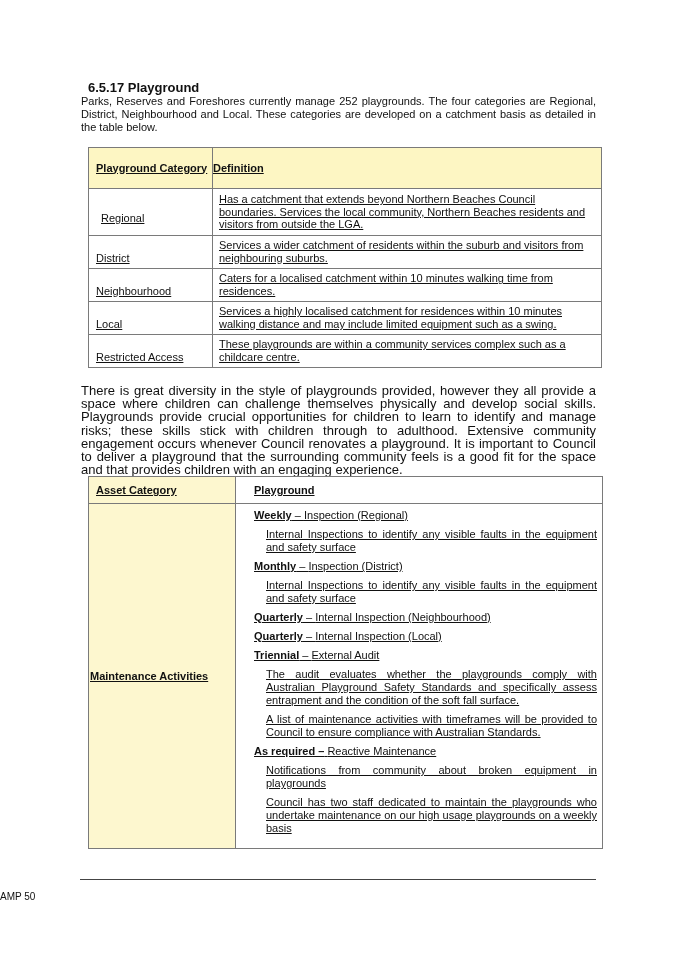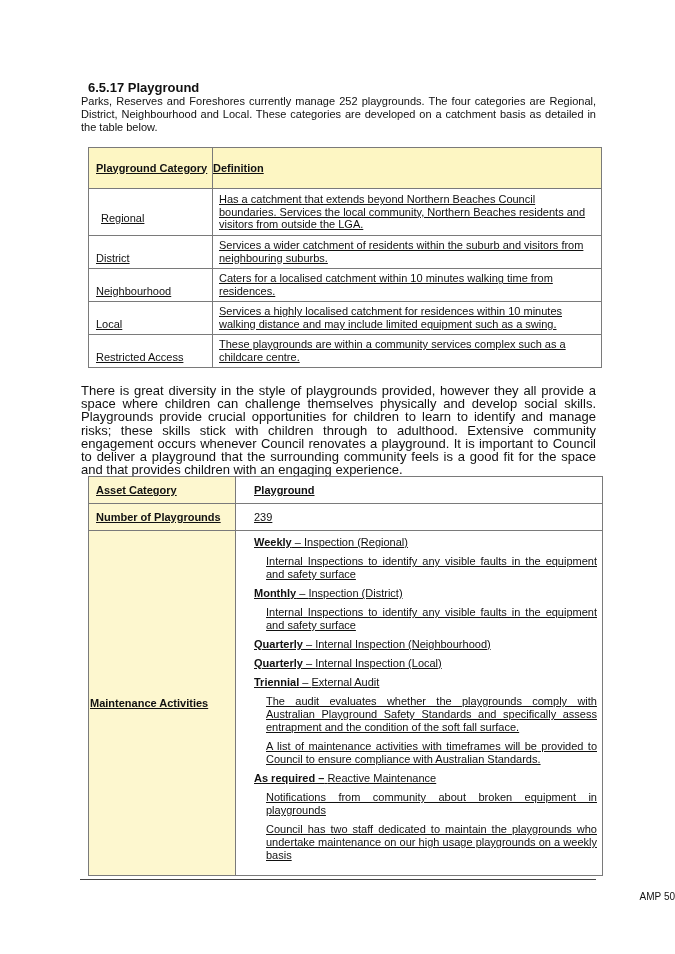--- a/index.html
+++ b/index.html
@@ -20,21 +20,21 @@
   .asset-table { position: absolute; left: 88px; top: 476px; width: 515px; border-radius: 20px; }
   .asset-table td.lab { background: #fdf7cf; font-weight: bold; width: 138px; padding-left: 7px; }
   .asset-table td.val { padding-left: 18px; padding-right: 5px; }
   .asset-table tr.r1 td, .asset-table tr.r2 td { height: 26px; padding-top: 0; padding-bottom: 0; }
   .asset-table td.maint-lab { padding-left: 1px; }
   .act { padding: 4px 0 6px 0; }
   .act .freq { margin: 0 0 6px 0; line-height: 13px; }
   .act .freq b { font-weight: bold; }
   .act .desc { margin: 0 0 6px 12px; line-height: 13px; text-align: justify; }
   .rule { position: absolute; left: 80px; top: 879px; width: 516px; height: 0; border-top: 1px solid #444; }
-  .footer { position: absolute; left: 0; width: 675px; top: 891px; text-align: right; font-size: 10px; }
+  .footer { position: absolute; left: 0; width: 675px; top: 891px; text-align: left; font-size: 10px; }
 </style>
 </head>
 <body>
 
 <div class="page">
   <div class="heading">6.5.17 Playground</div>
   <div class="intro">Parks, Reserves and Foreshores currently manage 252 playgrounds. The four categories are Regional, District, Neighbourhood and Local. These categories are developed on a catchment basis as detailed in the table below.</div>
 
   <table class="cat-table">
     <thead>
@@ -68,24 +68,20 @@
   </table>
 
   <div class="para">There is great diversity in the style of playgrounds provided, however they all provide a space where children can challenge themselves physically and develop social skills. Playgrounds provide crucial opportunities for children to learn to identify and manage risks; these skills stick with children through to adulthood. Extensive community engagement occurs whenever Council renovates a playground. It is important to Council to deliver a playground that the surrounding community feels is a good fit for the space and that provides children with an engaging experience.</div>
 
   <table class="asset-table">
     <tbody>
         <tr class="r1">
       <td class="lab">Asset Category</td>
       <td class="val" style="font-weight:bold">Playground</td>
     </tr>
-    <tr class="r2">
-      <td class="lab">Number of Playgrounds</td>
-      <td class="val">239</td>
-    </tr>
     <tr>
       <td class="lab maint-lab">Maintenance Activities</td>
       <td class="val">
         <div class="act" id="activities">
               <div class="freq"><b>Weekly</b><span> – </span><span>Inspection (Regional)</span></div>
               <div class="desc">Internal Inspections to identify any visible faults in the equipment and safety surface</div>
               <div class="freq"><b>Monthly</b><span> – </span><span>Inspection (District)</span></div>
               <div class="desc">Internal Inspections to identify any visible faults in the equipment and safety surface</div>
               <div class="freq"><b>Quarterly</b><span> – </span><span>Internal Inspection (Neighbourhood)</span></div>
               <div class="freq"><b>Quarterly</b><span> – </span><span>Internal Inspection (Local)</span></div>

